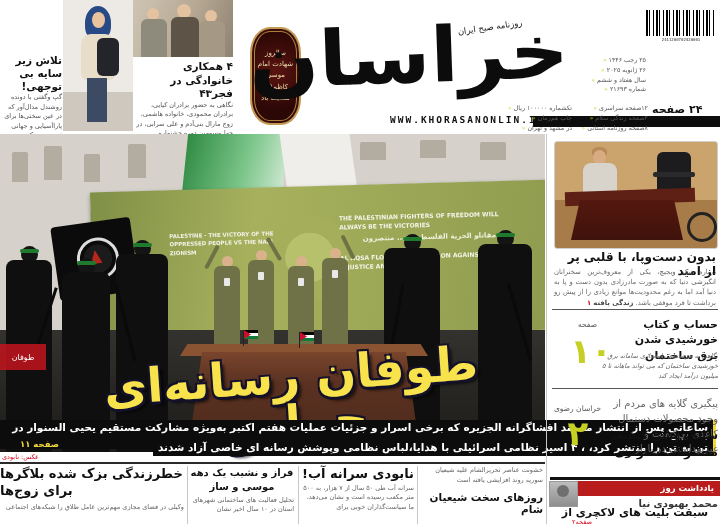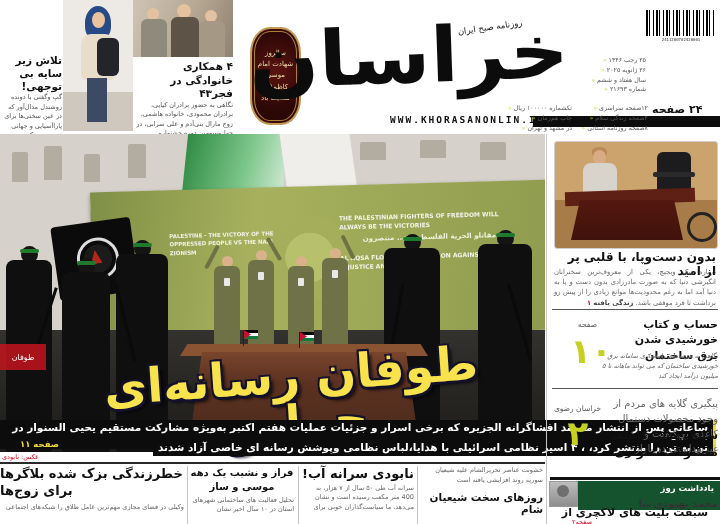--- a/index.html
+++ b/index.html
@@ -132,21 +132,21 @@
   #sb2-title{left:614px;top:317px;width:104px;font-size:11px;font-weight:bold;color:#111;line-height:1.4;text-align:right;}
   #sb2-label{left:578px;top:320px;width:32px;text-align:left;}
   #sb2-num{left:570px;top:334px;width:42px;text-align:center;}
   #sb2-body{left:600px;top:352px;width:118px;font-size:6.5px;color:#666;line-height:1.5;text-align:right;font-style:italic;}
   #sb-rule2{left:552px;top:388px;width:166px;background:#555;}
   #sb3-kicker{left:612px;top:396px;width:106px;font-size:10px;color:#666;line-height:1.5;text-align:right;}
   #sb3-label{left:554px;top:404px;width:54px;text-align:left;}
   #sb3-num{left:560px;top:416px;width:36px;text-align:center;}
   #sb3-title{left:600px;top:427px;width:118px;font-size:11.5px;font-weight:bold;color:#111;line-height:1.5;text-align:right;}
   #sb-blackbar{left:550px;top:477px;width:170px;height:3px;background:#111;}
-  #note-banner{left:578px;top:481px;width:142px;height:29px;background:#14532d;color:#fff;font-size:8.5px;
+  #note-banner{left:578px;top:481px;width:142px;height:15px;background:#b91c1c;color:#fff;font-size:8.5px;
                font-weight:bold;text-align:right;padding:2px 6px 0 0;box-sizing:border-box;}
   #note-photo{left:549px;top:481px;width:27px;height:24px;background:linear-gradient(#bdbdbd,#8e8e8e);border:1px solid #999;}
   #note-photo::after{content:"";position:absolute;left:7px;top:3px;width:12px;height:12px;background:#6f6f6f;border-radius:50%;}
   #note-author{left:578px;top:498px;width:140px;font-size:10px;font-weight:bold;color:#333;text-align:right;}
   #note-title{left:552px;top:506px;width:166px;font-size:11px;font-weight:bold;color:#111;text-align:center;}
   #note-pageref{left:552px;top:518px;width:40px;font-size:6.5px;color:#d6001c;text-align:right;}
 </style>
 </head>
 <body>
 
@@ -322,21 +322,21 @@
     <div class="bcol-body tiny">وکیلی در فضای مجازی مهم‌ترین عامل طلاق را شبکه‌های اجتماعی</div>
   </div>
   <div class="rule-v" style="left:187px;top:466px;height:58px;"></div>
   <div class="bcol" id="col-build">
     <div class="bcol-title">فراز و نشیب یک دهه موسی و ساز</div>
     <div class="bcol-body tiny">تحلیل فعالیت های ساختمانی شهرهای استان در ۱۰ سال اخیر نشان</div>
   </div>
   <div class="rule-v" style="left:298px;top:466px;height:58px;"></div>
   <div class="bcol" id="col-water">
     <div class="bcol-title">نابودی سرانه آب!</div>
-    <div class="bcol-body tiny">سرانه آب طی ۵۰ سال از ۷ هزار، به 400 متر مکعب رسیده است و نشان می‌دهد، ما سیاست‌گذاران خوبی برای</div>
+    <div class="bcol-body tiny">سرانه آب طی ۵۰ سال از ۷ هزار، به ۵۰۰ متر مکعب رسیده است و نشان می‌دهد، ما سیاست‌گذاران خوبی برای</div>
   </div>
   <div class="rule-v" style="left:417px;top:466px;height:58px;"></div>
   <div class="bcol" id="col-sham">
     <div class="bcol-kicker">خشونت عناصر تحریرالشام علیه شیعیان سوریه روند افزایشی یافته است</div>
     <div class="bcol-title">روزهای سخت شیعیان شام</div>
   </div>
 
   <div class="rule-v" id="sb-divider"></div>
 
   <div class="abs" id="nick-photo">

